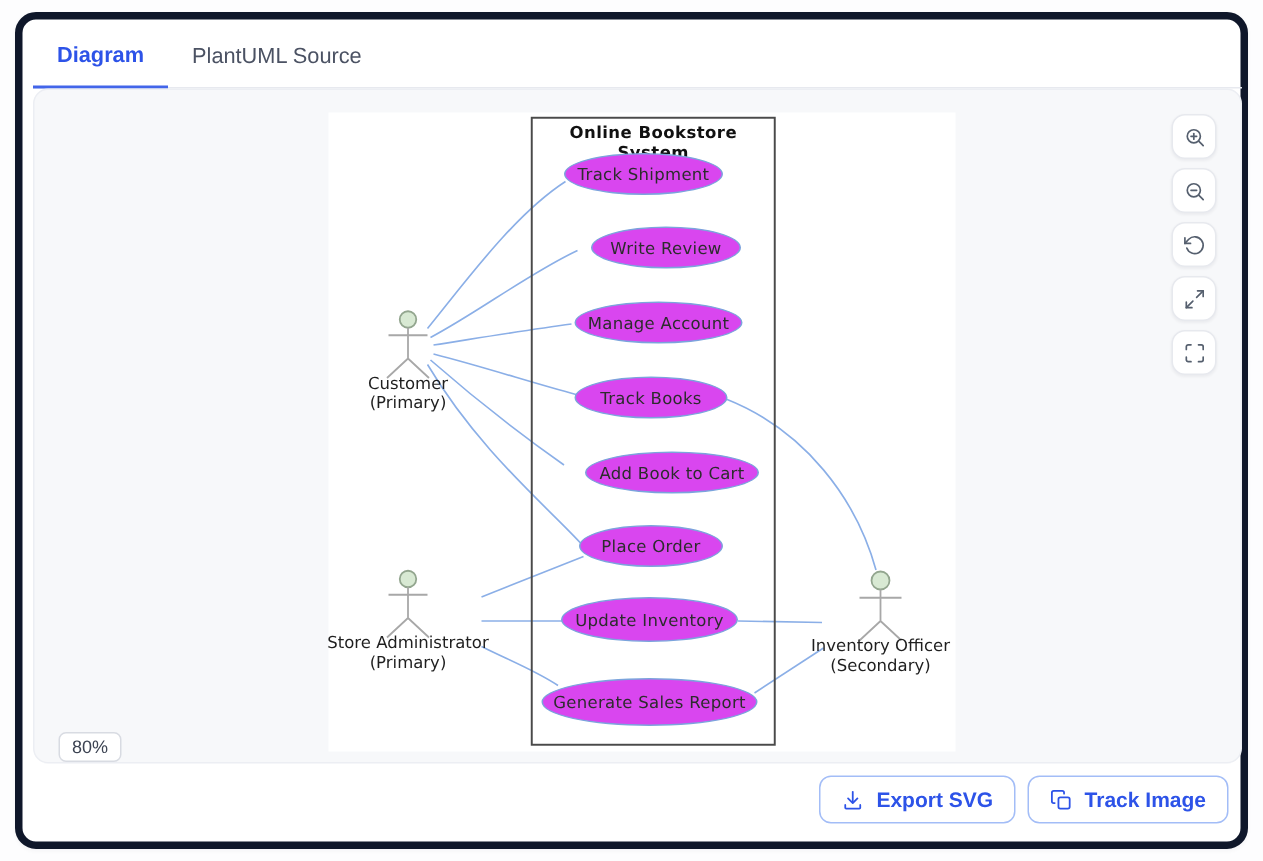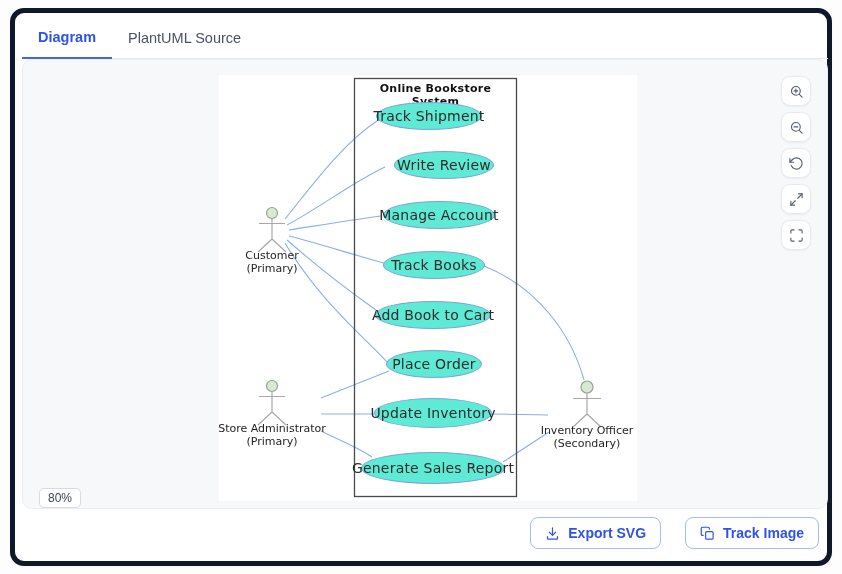--- a/index.html
+++ b/index.html
@@ -21,40 +21,40 @@
             background:#f7f8fa; border:1px solid #eceef3; border-radius:10px; }
 
   .surface { position:absolute; left:196px; top:15px; width:418px; height:426px;
              background:#fff; font-family:"DejaVu Sans", sans-serif; }
   .surface svg.diagram-lines { position:absolute; left:0; top:0; }
 
   .boundary-title { position:absolute; left:135px; top:7px; width:163px; text-align:center;
                     font-size:11px; font-weight:bold; color:#111; letter-spacing:.3px; }
 
   .uc { position:absolute; display:flex; align-items:center; justify-content:center;
-        background:#5eead4; border:1px solid #7ba4dc; border-radius:50%;
-        font-size:14px; color:#2c2c2c; letter-spacing:.2px; white-space:nowrap; }
+        background:#d946ef; border:1px solid #7ba4dc; border-radius:50%;
+        font-size:11px; color:#2c2c2c; letter-spacing:.2px; white-space:nowrap; }
 
   .actor-label { position:absolute; width:160px; text-align:center; font-size:11px;
                  color:#1f1f1f; line-height:12.5px; }
 
   
   .zoomcol { position:absolute; right:16px; top:16px; display:flex; flex-direction:column; gap:6px; }
   .zbtn { width:30px; height:30px; background:#fff; border:1px solid #e7e9ee; border-radius:9px;
           display:flex; align-items:center; justify-content:center; color:#555f6e;
           cursor:pointer; box-shadow:0 1px 2px rgba(16,24,40,.05); }
   .zbtn svg { width:15px; height:15px; stroke:currentColor; fill:none;
               stroke-width:1.8; stroke-linecap:round; stroke-linejoin:round; }
 
   .zoom-badge { position:absolute; left:16px; top:412px; background:#fff;
                 border:1px solid #d8dbe2; border-radius:5px; padding:2px 8px;
                 font-size:12px; color:#3c4352;margin-top:16px; }
 
   
-  .footer { position:absolute; right:8px; top:504px; height:32px; display:flex; gap:24px; }
+  .footer { position:absolute; right:8px; top:504px; height:32px; display:flex; gap:8px; }
   .fbtn { display:flex; align-items:center; gap:8px; padding:0 14px; height:32px;
           background:#fff; border:1px solid #a3bdf7; border-radius:8px;
           color:#2d53e8; font-size:14px; font-weight:600; cursor:pointer; }
   .fbtn svg { width:15px; height:15px; stroke:currentColor; fill:none;
               stroke-width:1.9; stroke-linecap:round; stroke-linejoin:round; }
 </style>
 </head>
 <body>
 
 <div class="card">
@@ -100,21 +100,21 @@
           <path d="M 368,318 V 339 M 354,323.5 H 382 M 368,339 L 354,352 M 368,339 L 382,352"></path>
         </g>
       </svg>
 
       <div class="boundary-title">Online Bookstore System</div>
 
       <div class="uc" style="left:157px; top:27px;  width:106px; height:28px;">Track Shipment</div>
       <div class="uc" style="left:175px; top:76px;  width:100px; height:28px;">Write Review</div>
       <div class="uc" style="left:164px; top:126px; width:112px; height:28px;">Manage Account</div>
       <div class="uc" style="left:164px; top:176px; width:102px; height:28px;">Track Books</div>
-      <div class="uc" style="left:156px; top:226px; width:116px; height:28px;">Add Book to Cart</div>
+      <div class="uc" style="left:171px; top:226px; width:116px; height:28px;">Add Book to Cart</div>
       <div class="uc" style="left:167px; top:275px; width:96px;  height:28px;">Place Order</div>
       <div class="uc" style="left:142px; top:377px; width:144px; height:32px;">Generate Sales Report</div>
       <div class="uc" style="left:155px; top:323px; width:118px; height:30px;">Update Inventory</div>
 
       <div class="actor-label" style="left:-27px; top:175px;">
         <div>Customer</div>
         <div>(Primary)</div>
       </div>
       <div class="actor-label" style="left:-27px; top:348px;">
         <div>Store Administrator</div>

